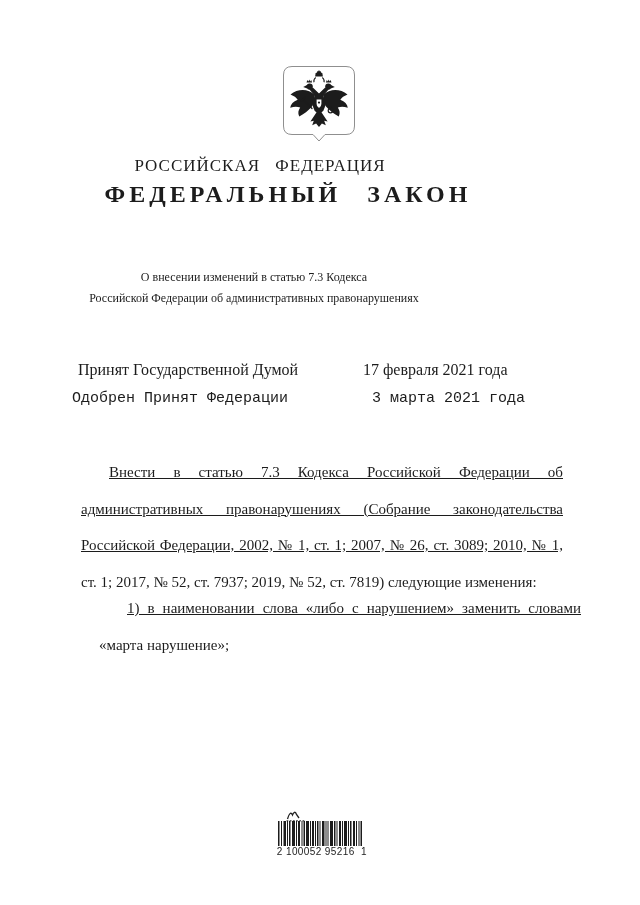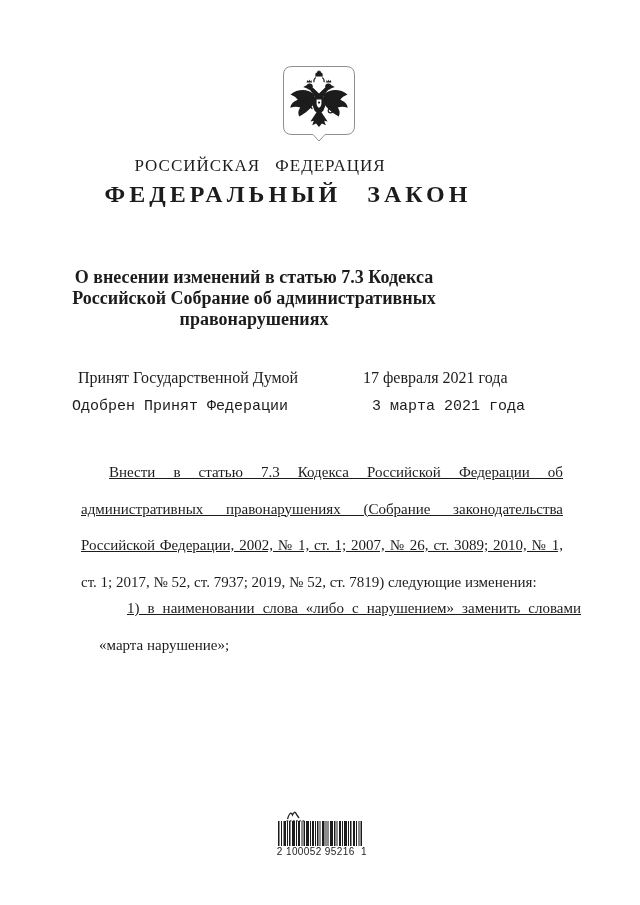--- a/index.html
+++ b/index.html
@@ -22,23 +22,23 @@
   }
   .doctype {
     position: absolute; left: 0; top: 181px; width: 576px;
     text-align: center;
     font-size: 24px; font-weight: bold;
     letter-spacing: 4px; word-spacing: 16px;
   }
   .law-title {
     position: absolute; left: 0; top: 267px; width: 508px;
     text-align: center;
-    font-size: 18px; font-weight: bold; line-height: 21px;
+    font-size: 12px; font-weight: normal; line-height: 21px;
   }
-  .adopt { position: absolute; white-space: nowrap; margin-top: 8px; }
+  .adopt { position: absolute; white-space: nowrap; }
   .serif16 { font-size: 16px; }
   .mono15 {
     font-family: "Liberation Mono", "DejaVu Sans Mono", monospace;
     font-size: 15px;
   }
   .r1l { left: 78px;  top: 361px; }
   .r1d { left: 363px; top: 361px; }
   .r2l { left: 72px;  top: 390px; }
   .r2d { left: 372px; top: 390px; }
   .para {
@@ -98,21 +98,21 @@
       <line x1="11.5" y1="2.6" x2="11.5" y2="4.2" stroke="#1c1c1c" stroke-width="1.2"></line>
     </g>
   </svg>
 </div>
 
 <div class="country">РОССИЙСКАЯ ФЕДЕРАЦИЯ</div>
 <div class="doctype">ФЕДЕРАЛЬНЫЙ ЗАКОН</div>
 
 <div class="law-title">
   <div>О внесении изменений в статью 7.3 Кодекса</div>
-  <div>Российской Собрание об административных правонарушениях</div>
+  <div>Российской Федерации об административных правонарушениях</div>
 </div>
 
 <span class="adopt serif16 r1l">Принят Государственной Думой</span>
 <span class="adopt serif16 r1d">17 февраля 2021 года</span>
 <span class="adopt mono15 r2l">Одобрен Принят Федерации</span>
 <span class="adopt mono15 r2d">3 марта 2021 года</span>
 
 <div class="para p1">
   <div class="ln j indent">Внести в статью 7.3 Кодекса Российской Федерации об</div>
   <div class="ln j">административных правонарушениях (Собрание законодательства</div>

